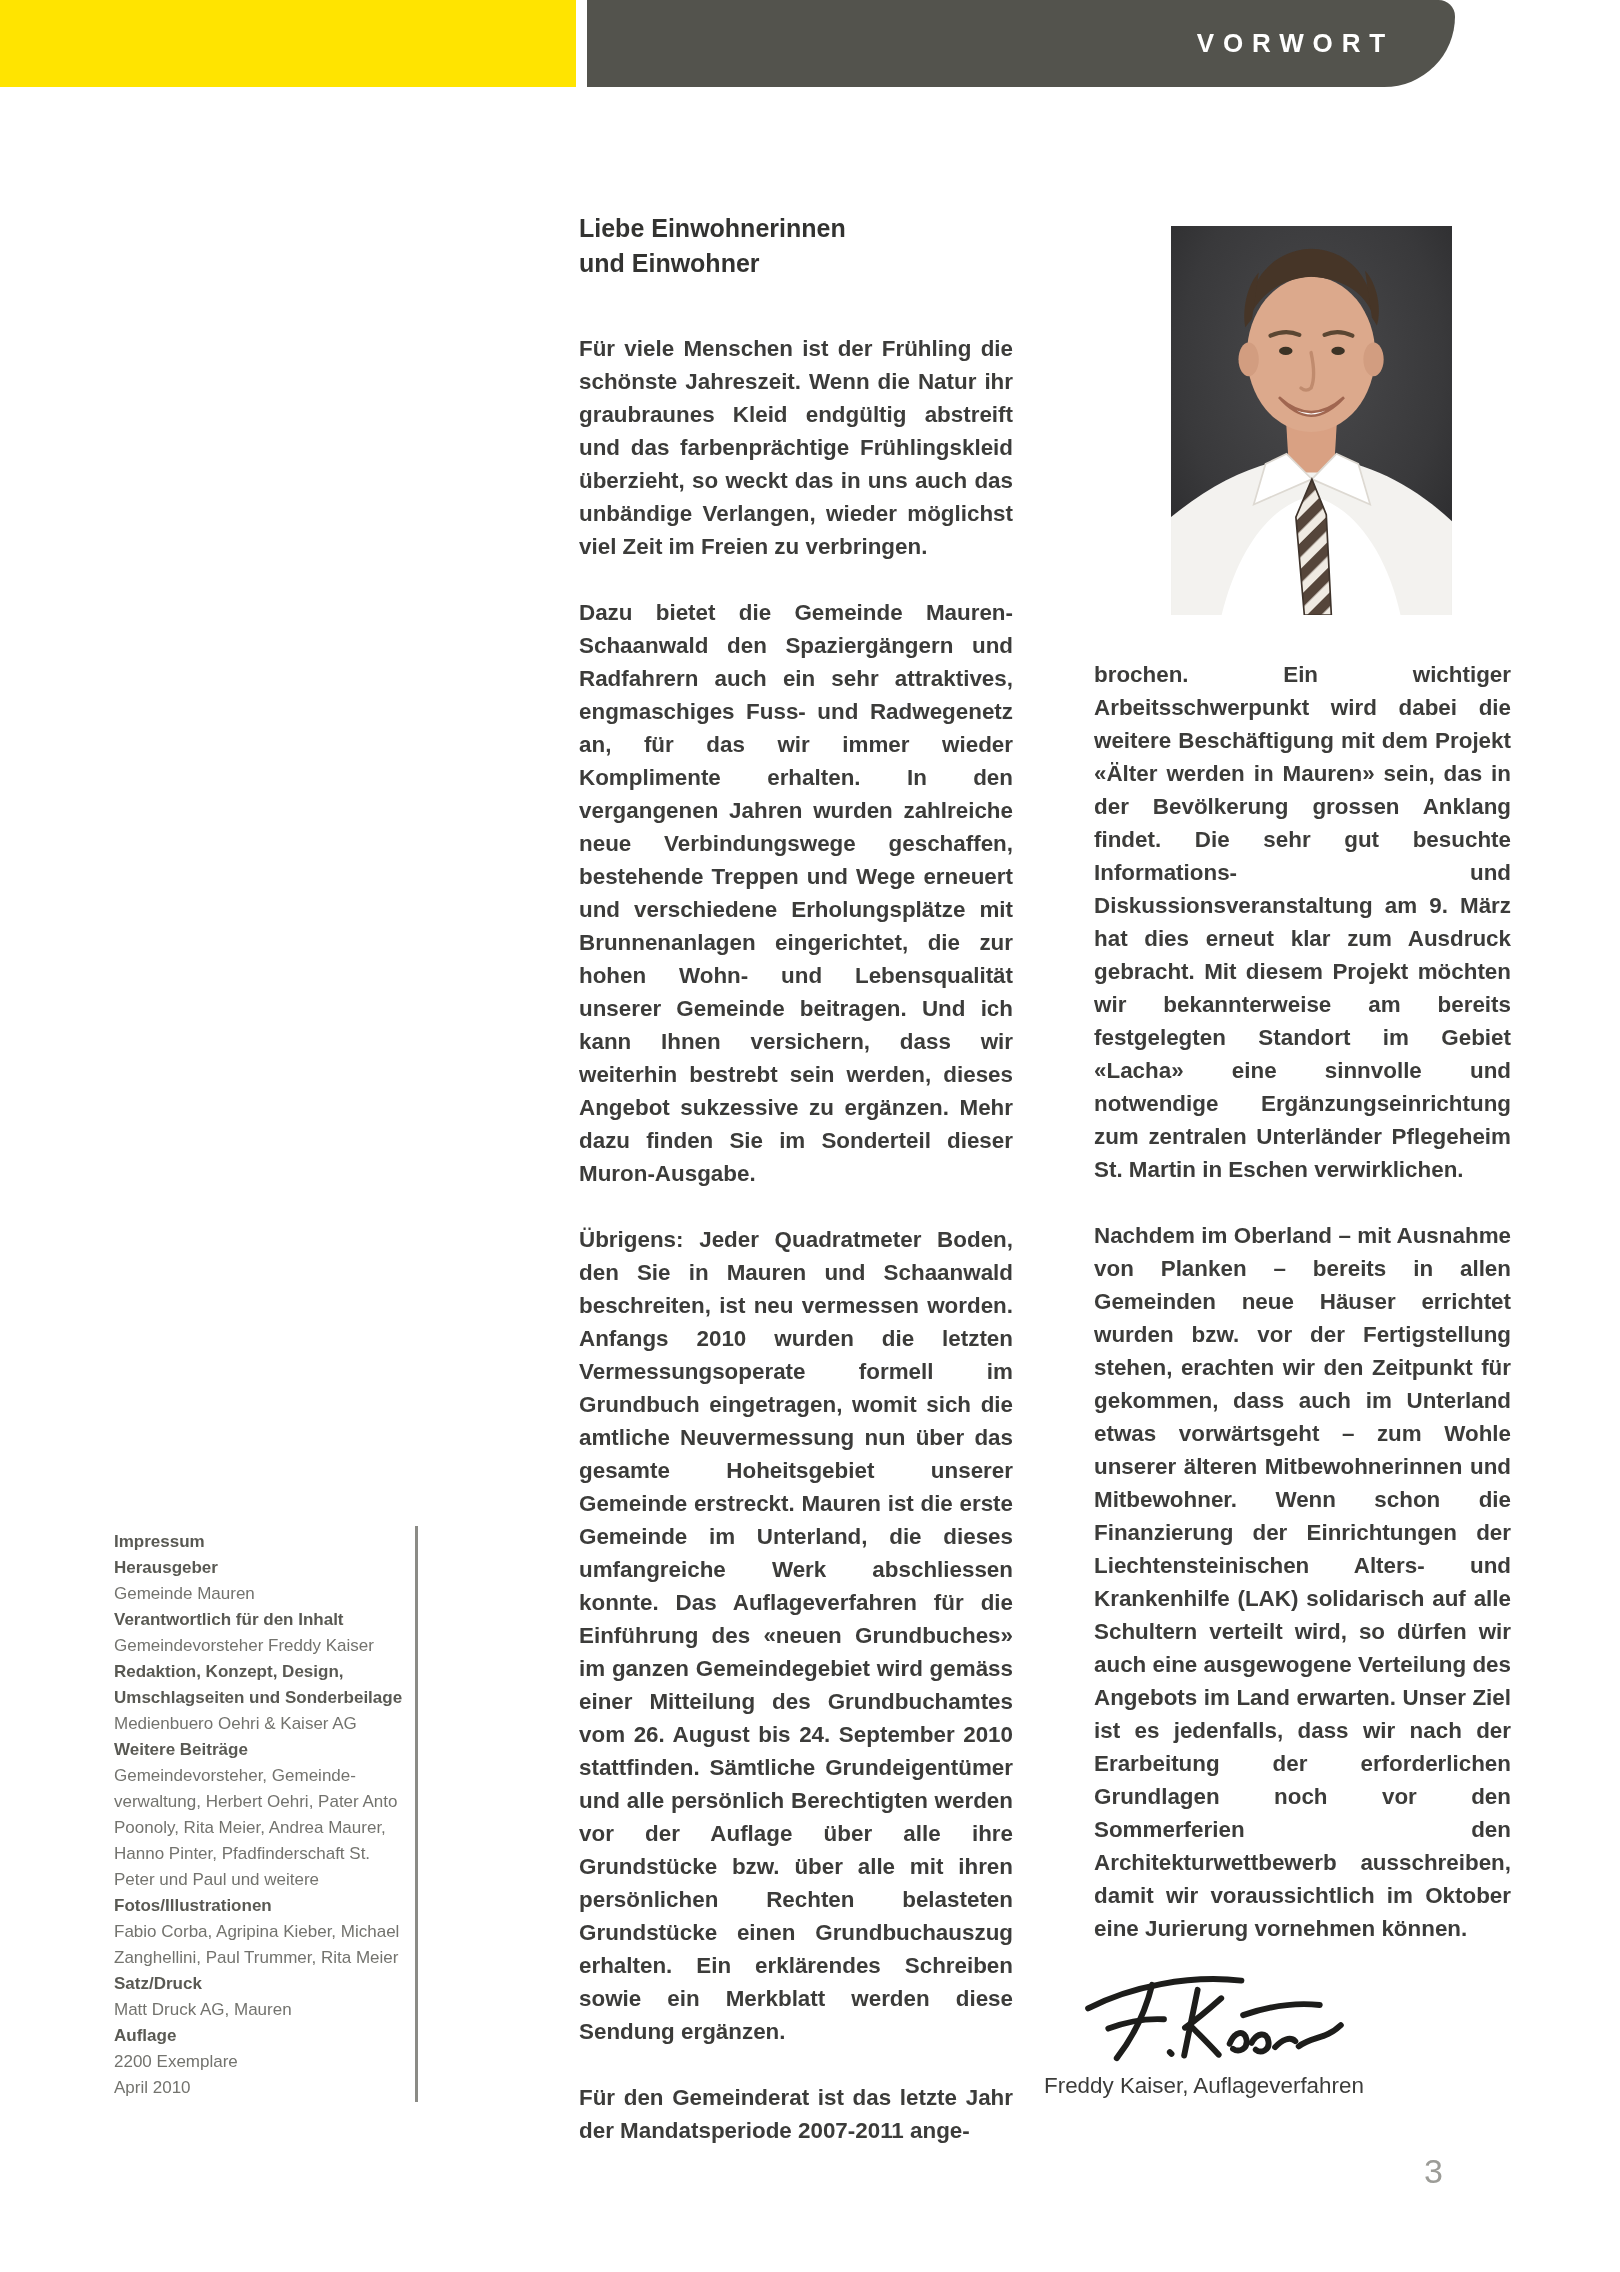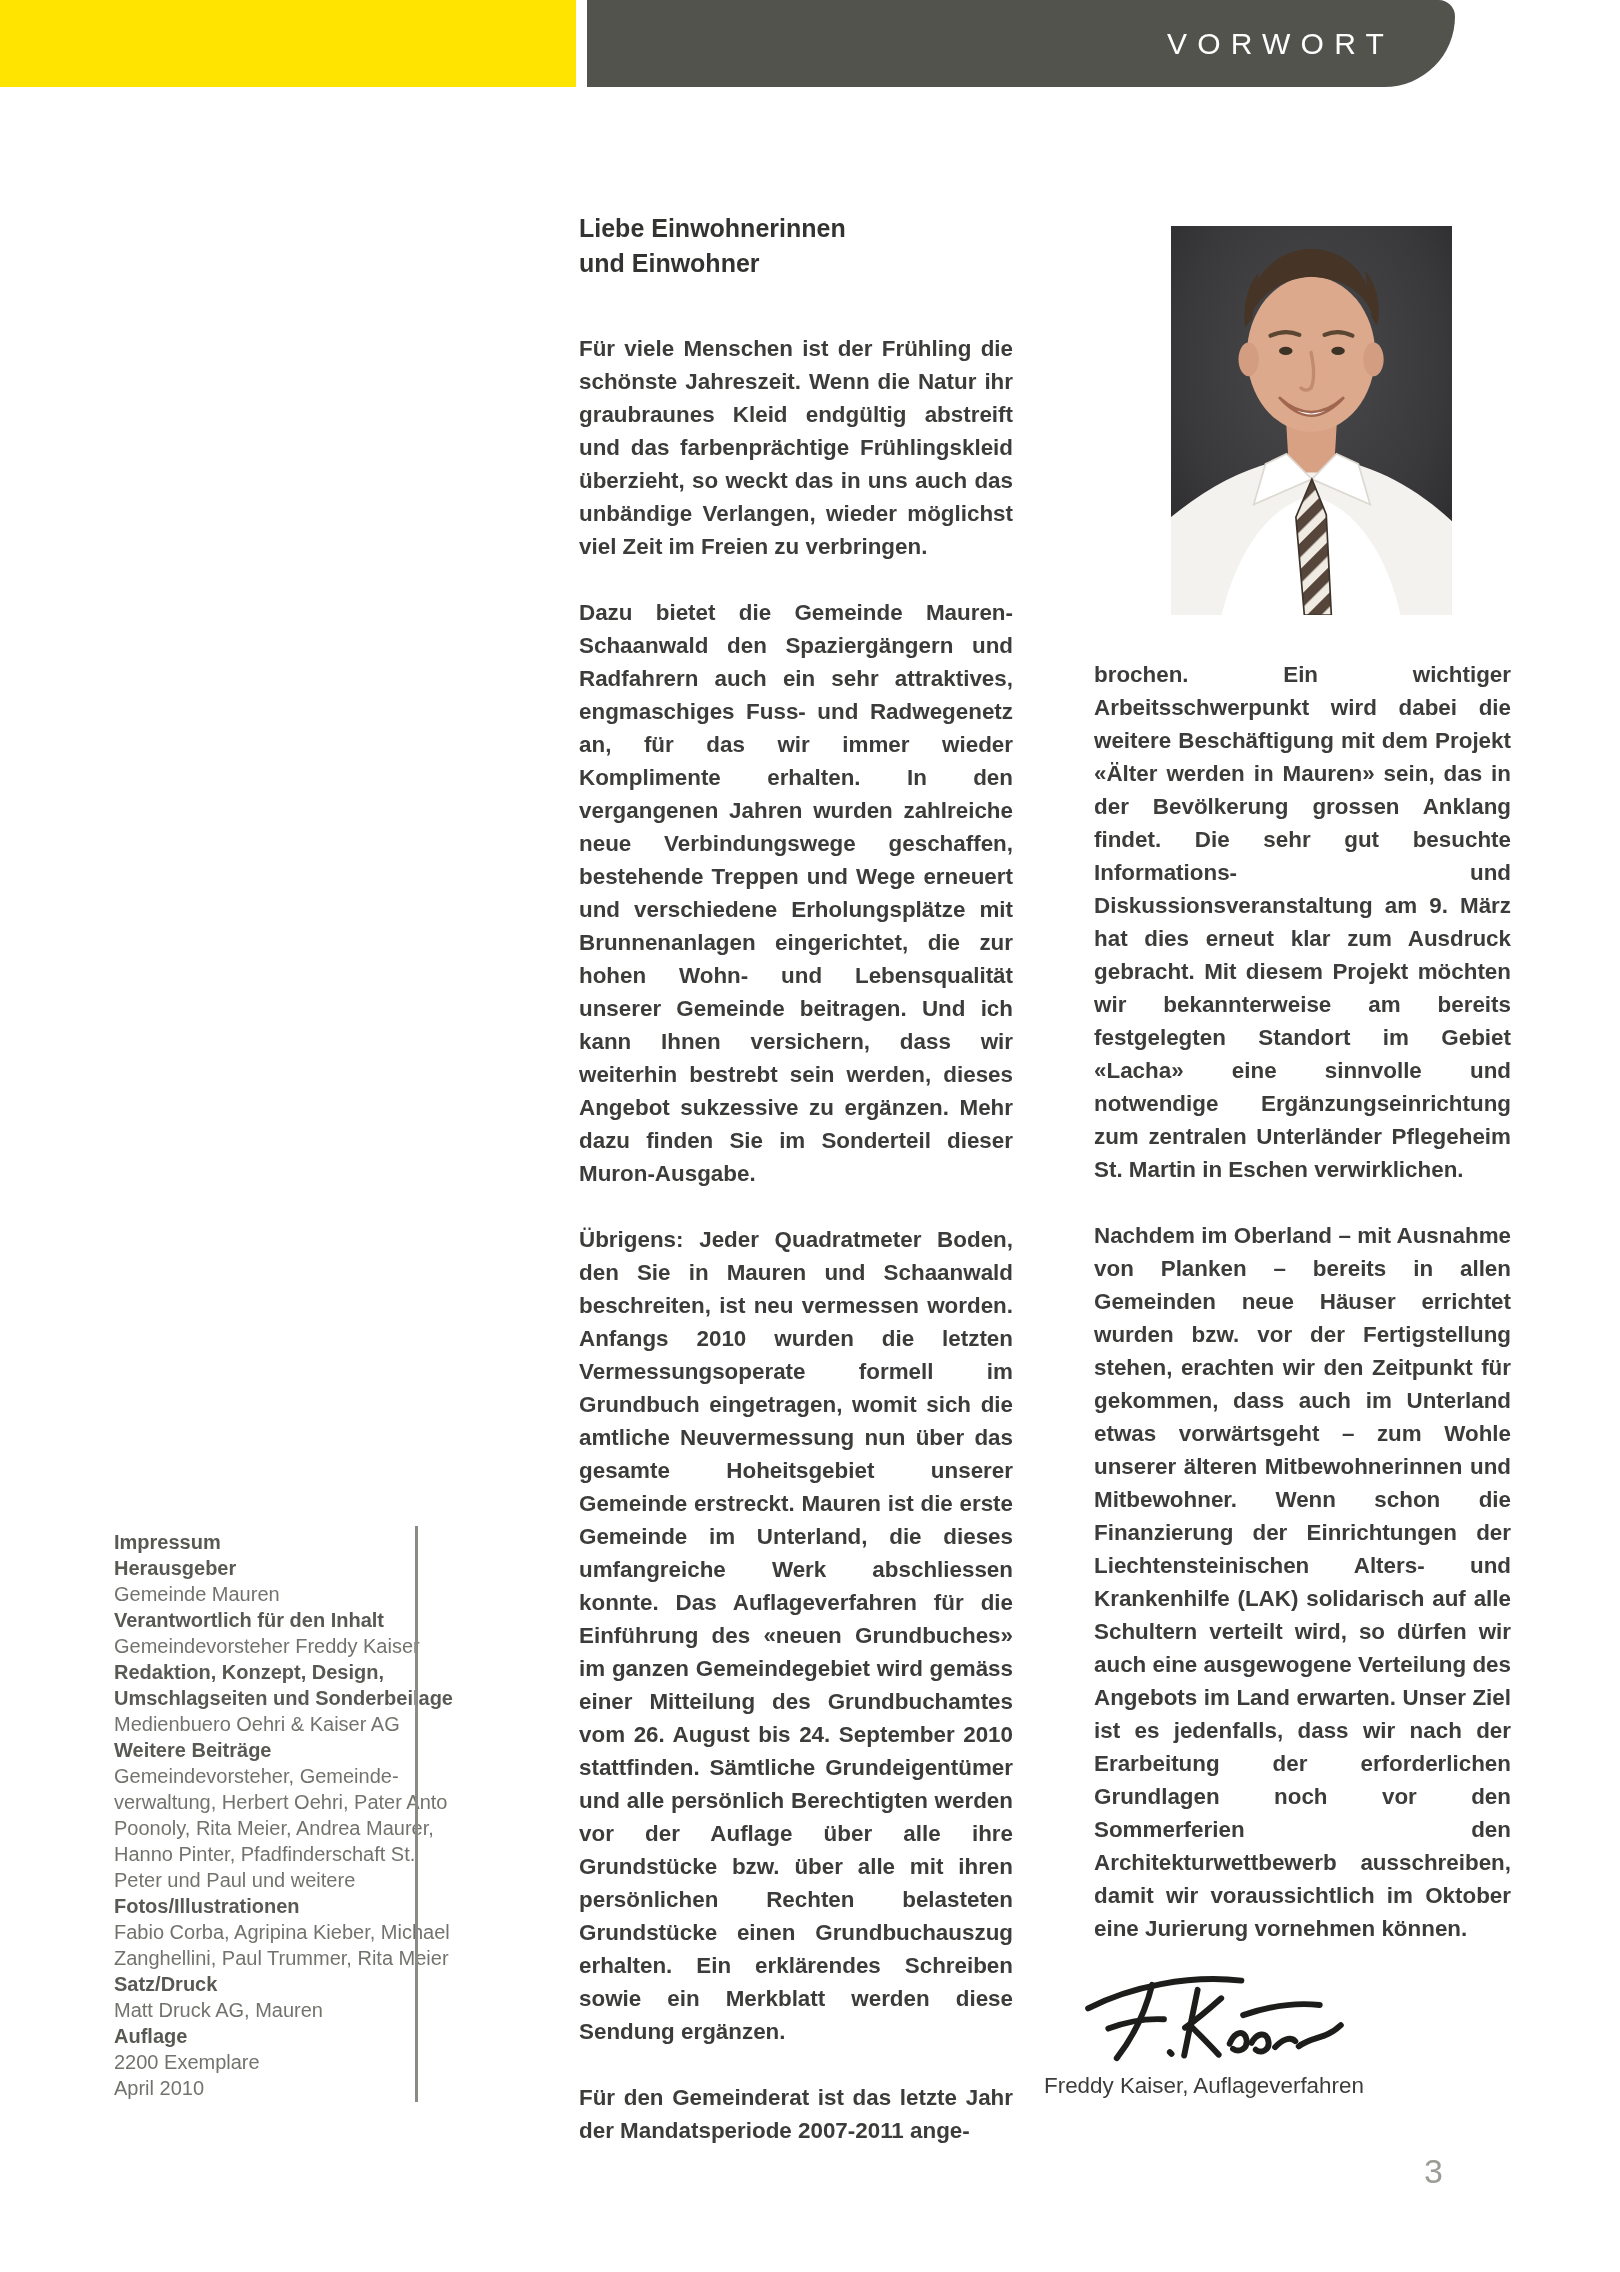--- a/index.html
+++ b/index.html
@@ -19,41 +19,41 @@
     background:var(--accent-yellow);
   }
   .header-bar{
     position:absolute; left:587px; top:0; width:868px; height:87px;
     background:var(--header-bar);
     border-radius:0 18.6px 80px 0;
     display:flex; align-items:center; justify-content:flex-end;
     padding-right:61px;
   }
   .header-title{
-    color:#ffffff; font-size:30px; font-weight:normal; letter-spacing:.34em;
+    color:#ffffff; font-size:26px; font-weight:bold; letter-spacing:.34em;
     text-indent:.34em; white-space:nowrap;
   }
   .greeting{
     position:absolute; left:579px; top:211px; width:434px;
     font-size:25px; font-weight:bold; line-height:35px; color:var(--heading-text);
   }
   .col{position:absolute;}
   .col-left{left:579px; top:332px; width:434px;}
   .col-right{left:1072px; top:658px; width:417px;margin-left:22px;}
   .col p{
     font-size:22.4px; line-height:33px; color:var(--body-text);
     text-align:justify; margin:0 0 33px 0; hyphens:none;font-weight:bold;
   }
   .col p:last-child{margin-bottom:0;}
   .portrait{
     position:absolute; left:1171px; top:226px; width:281px; height:389px;
     display:block;
   }
   .impressum{position:absolute; left:114px; top:1529px; width:295px;}
-  .imp-line{font-size:20px; line-height:26px; color:var(--impressum-text); white-space:nowrap;}
+  .imp-line{font-size:17px; line-height:26px; color:var(--impressum-text); white-space:nowrap;}
   .imp-line.bold{font-weight:bold; color:var(--impressum-label);}
   .imp-divider{
     position:absolute; left:415px; top:1526px; width:2.5px; height:576px;
     background:var(--divider);
   }
   .signature-svg{position:absolute; left:1078px; top:1956px; width:278px; height:114px;}
   .sig-name{
     position:absolute; left:1044px; top:2069px; width:417px;
     font-size:22.4px; line-height:33px; color:var(--body-text);
   }

